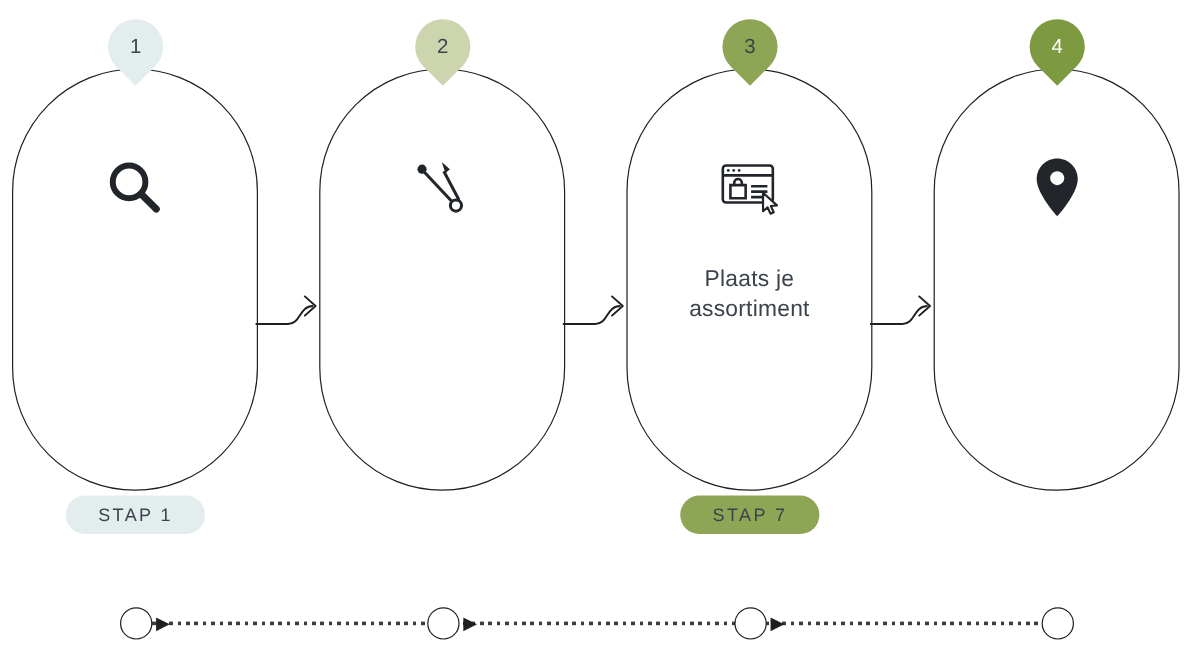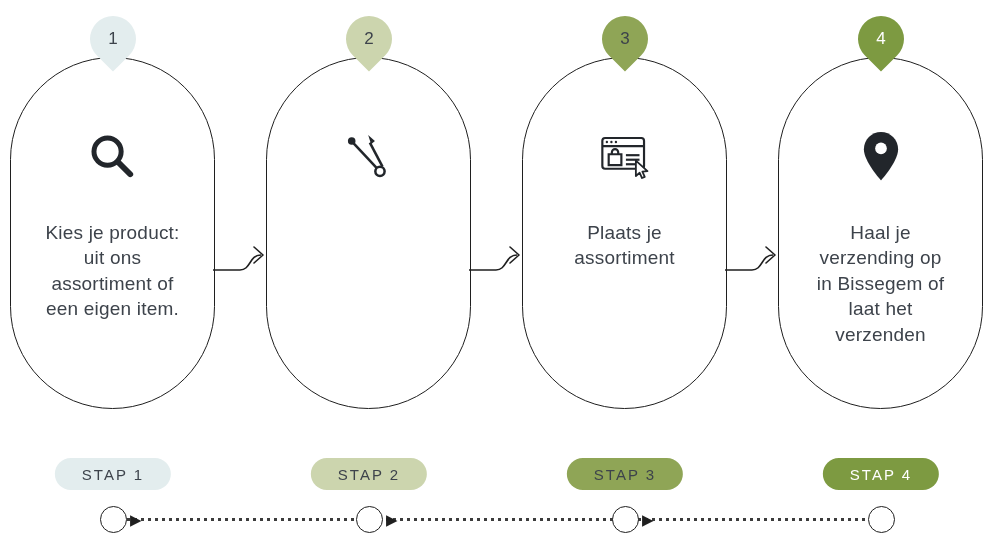--- a/index.html
+++ b/index.html
@@ -30,21 +30,21 @@
 
   .bg1 { background:var(--step1,#e3edee); }
   .bg2 { background:var(--step2,#ccd5ae); }
   .bg3 { background:var(--step3,#8fa556); }
   .bg4 { background:var(--step4,#7d9a41); }
   .light, .light span { color:var(--step4-text,#ffffff) !important; }
 
   .arrow { position:absolute; top:244px; width:58px; height:34px; }
 
   .pill {
-    position:absolute; top:458px; transform:translateX(-50%); height:32px; padding:0 27px;
+    position:absolute; top:413px; transform:translateX(-50%); height:32px; padding:0 27px;
     border-radius:20px; display:flex; align-items:center; justify-content:center;
     font-size:15px; font-weight:500; letter-spacing:2px; color:var(--ink,#3d434b); white-space:nowrap;
   }
 
   .track {
     position:absolute; top:518px; left:113px; width:768px; height:3px;
     background:repeating-linear-gradient(to right, #3c3c3c 0 3px, transparent 3px 7px);
   }
   .dot {
     position:absolute; top:506px; width:27px; height:27px; border-radius:50%;
@@ -60,24 +60,20 @@
   <section class="capsule" style="left:10px">
     <div class="badge bg1">
       <span>1</span>
     </div>
     <div class="icon-wrap">
       <svg width="58" height="58" viewBox="0 0 64 64" fill="none" stroke="currentColor">
         <circle cx="26" cy="26" r="15" stroke-width="5.5"></circle>
         <line x1="37.5" y1="37.5" x2="51" y2="51" stroke-width="6.5" stroke-linecap="round"></line>
       </svg>
     </div>
-    <div class="title">Kies je product:
-uit ons
-assortiment of
-een eigen item.</div>
   </section>
 
   <section class="capsule" style="left:266px">
     <div class="badge bg2">
       <span>2</span>
     </div>
     <div class="icon-wrap">
       <svg width="54" height="54" viewBox="0 0 64 64" fill="none" stroke="currentColor">
         <circle cx="45" cy="49" r="5.5" stroke-width="3"></circle>
         <line x1="41" y1="45" x2="13" y2="15" stroke-width="3"></line>
@@ -114,25 +110,20 @@
   <section class="capsule" style="left:778px">
     <div class="badge bg4 light">
       <span>4</span>
     </div>
     <div class="icon-wrap">
       <svg width="50" height="56" viewBox="0 0 64 72">
         <path d="M32 4 C19.8 4 10 13.8 10 26 C10 42 32 66 32 66 C32 66 54 42 54 26 C54 13.8 44.2 4 32 4 Z" fill="currentColor"></path>
         <circle cx="32" cy="25" r="7.5" fill="#ffffff"></circle>
       </svg>
     </div>
-    <div class="title">Haal je
-verzending op
-in Bissegem of
-laat het
-verzenden</div>
   </section>
 
   <div class="arrow" style="left:212px">
     <svg width="58" height="34" viewBox="0 0 58 34" fill="none" stroke="#1f1f1f" stroke-width="1.6">
       <path d="M1 26 H28 C39 26 37 11 49 11"></path>
       <path d="M42 3 L51 11 L42 19" stroke-linejoin="round" stroke-linecap="round"></path>
     </svg>
   </div>
   <div class="arrow" style="left:468px">
     <svg width="58" height="34" viewBox="0 0 58 34" fill="none" stroke="#1f1f1f" stroke-width="1.6">
@@ -141,23 +132,21 @@
     </svg>
   </div>
   <div class="arrow" style="left:724px">
     <svg width="58" height="34" viewBox="0 0 58 34" fill="none" stroke="#1f1f1f" stroke-width="1.6">
       <path d="M1 26 H28 C39 26 37 11 49 11"></path>
       <path d="M42 3 L51 11 L42 19" stroke-linejoin="round" stroke-linecap="round"></path>
     </svg>
   </div>
 
   <div class="pill bg1" style="left:113px">STAP 1</div>
-  <div class="pill bg2" style="left:369px">STAP 2</div>
-  <div class="pill bg3" style="left:625px">STAP 3</div>
-  <div class="pill bg4 light" style="left:881px">STAP 4</div>
+  <div class="pill bg3" style="left:625px">STAP 7</div>
 
   <div class="track"></div>
   <div class="dot bg1" style="left:100px"></div>
   <span class="tri" style="left:130px">▶</span>
   <div class="dot bg2" style="left:356px"></div>
   <span class="tri" style="left:386px">▶</span>
   <div class="dot bg3" style="left:612px"></div>
   <span class="tri" style="left:642px">▶</span>
   <div class="dot bg4" style="left:868px"></div>
 

